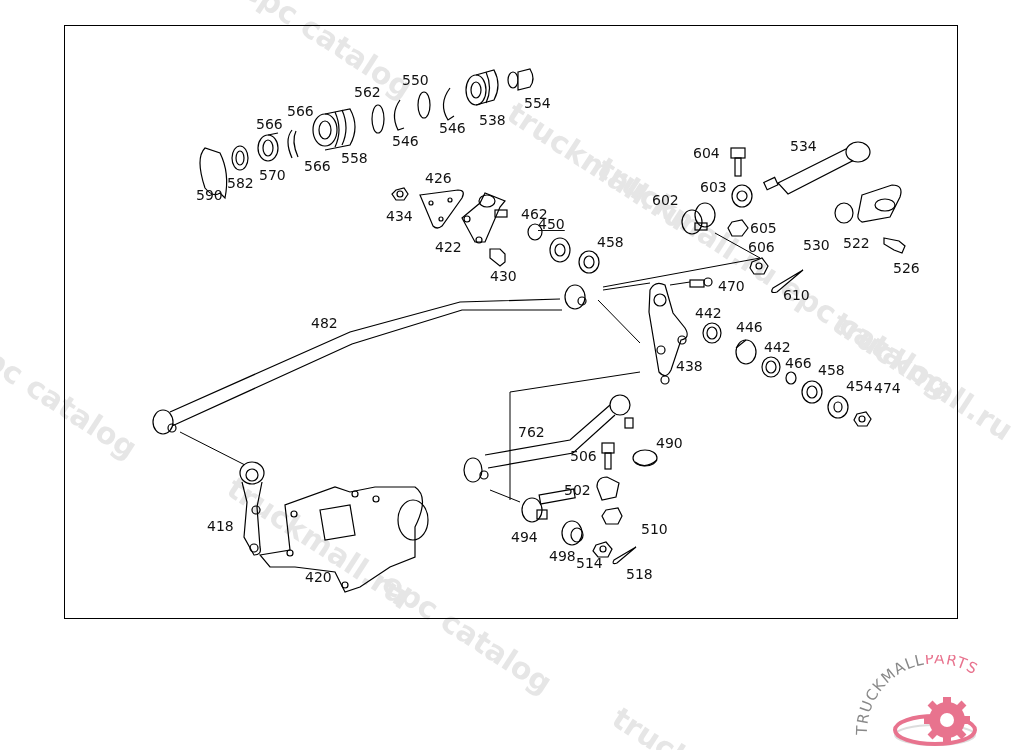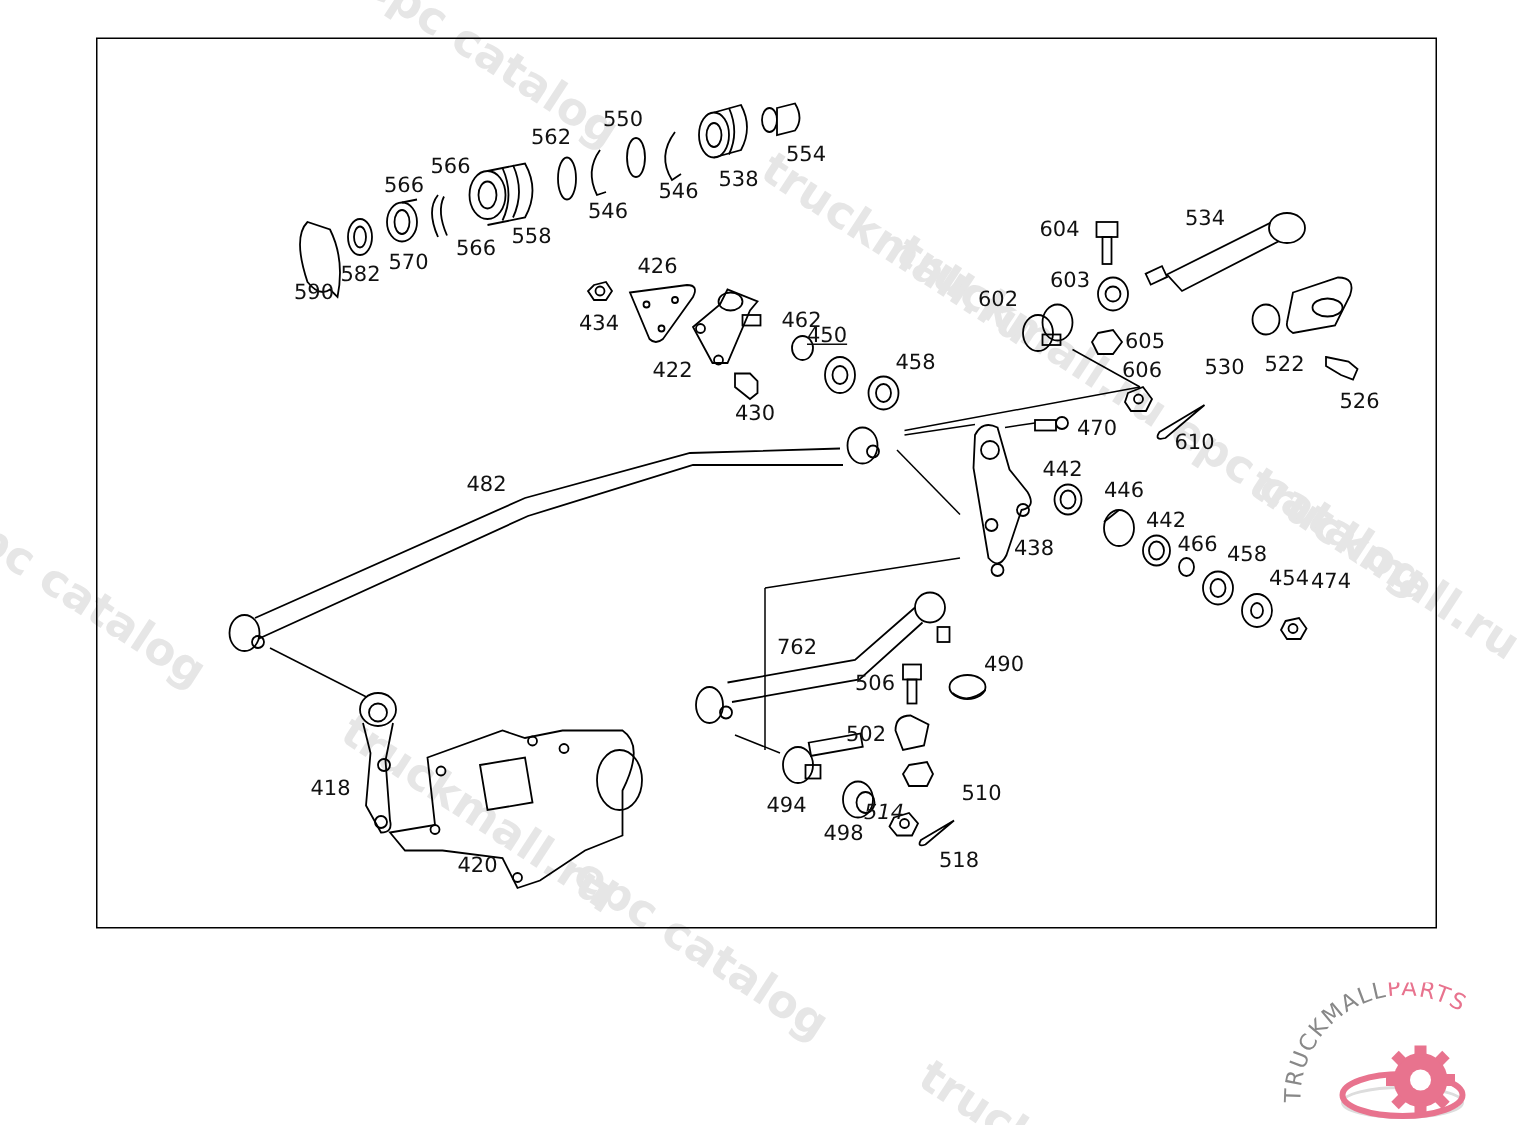--- a/index.html
+++ b/index.html
@@ -303,21 +303,21 @@
 <div class="lbl" style="left:818px;top:363px;">458</div>
 <div class="lbl" style="left:846px;top:379px;">454</div>
 <div class="lbl" style="left:874px;top:381px;">474</div>
 <div class="lbl" style="left:518px;top:425px;">762</div>
 <div class="lbl" style="left:656px;top:436px;">490</div>
 <div class="lbl" style="left:570px;top:449px;">506</div>
 <div class="lbl" style="left:564px;top:471px;margin-top:12px;">502</div>
 <div class="lbl" style="left:625px;top:522px;margin-left:16px;">510</div>
 <div class="lbl" style="left:511px;top:530px;">494</div>
 <div class="lbl" style="left:549px;top:549px;">498</div>
-<div class="lbl" style="left:576px;top:535px;font-style:italic;">514</div>
+<div class="lbl" style="left:576px;top:556px;">514</div>
 <div class="lbl" style="left:626px;top:567px;">518</div>
 <div class="lbl" style="left:207px;top:519px;">418</div>
 <div class="lbl" style="left:305px;top:570px;">420</div>
 
 <svg id="logo" viewBox="0 0 165 95">
   <defs>
     <path id="arcpath" d="M12 80 A62 62 0 0 1 150 75"></path>
   </defs>
   <text font-size="15" font-family="DejaVu Sans, sans-serif" letter-spacing="1">
     <textPath href="#arcpath"><tspan fill="#888888">TRUCKMALL</tspan><tspan fill="#e8738e">PARTS</tspan></textPath>

